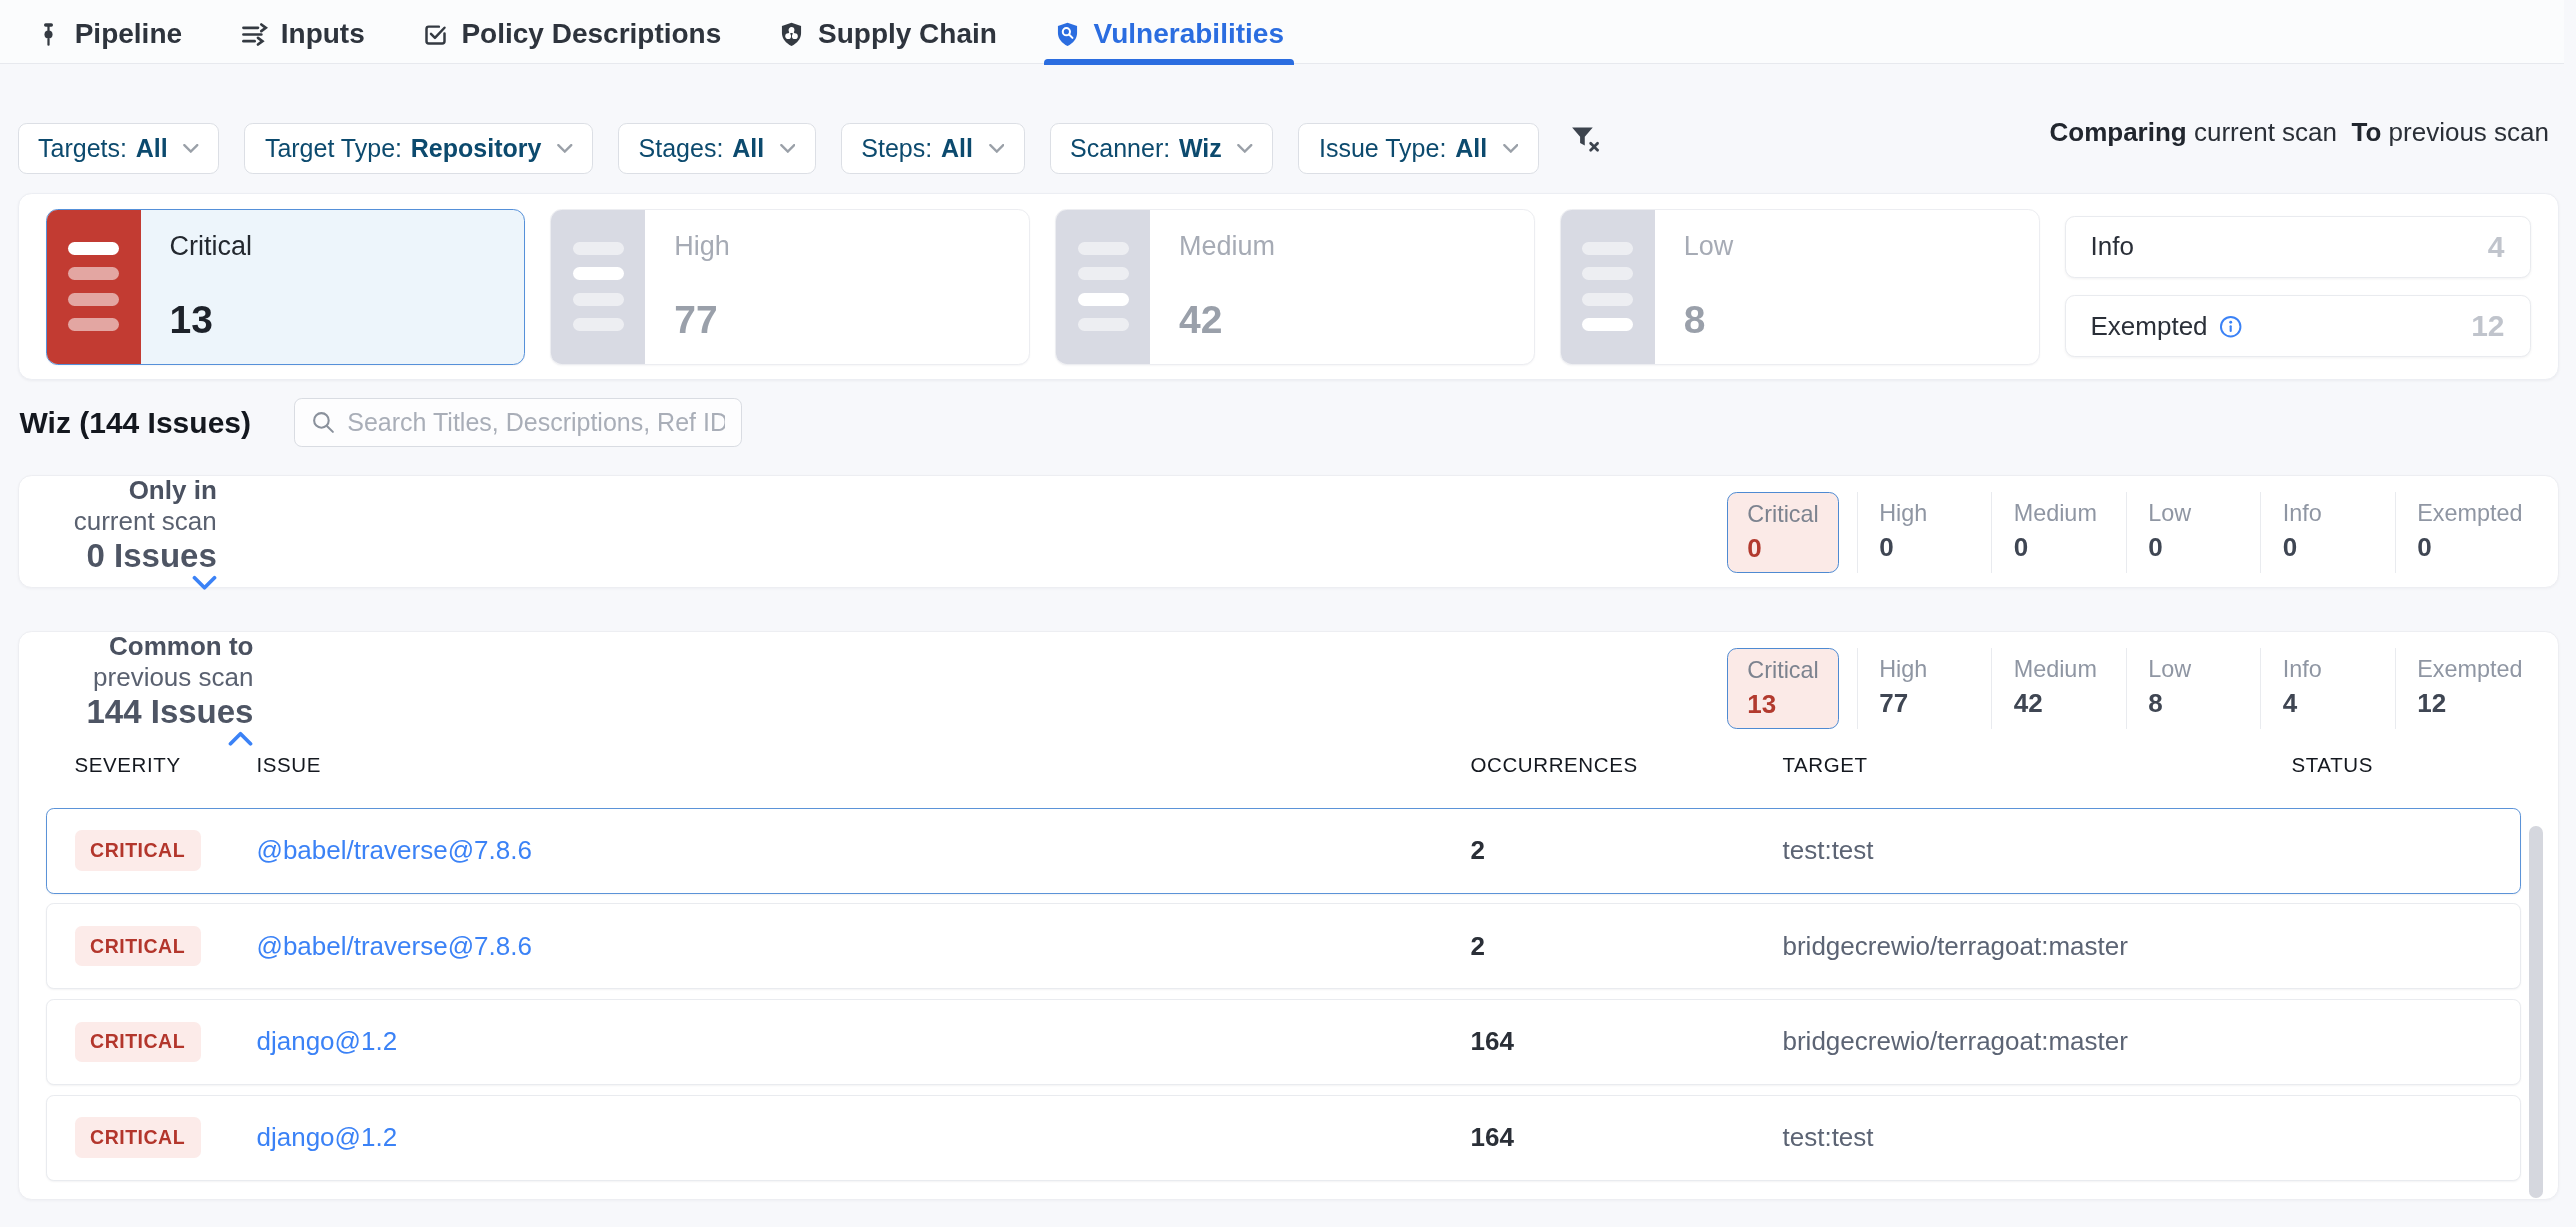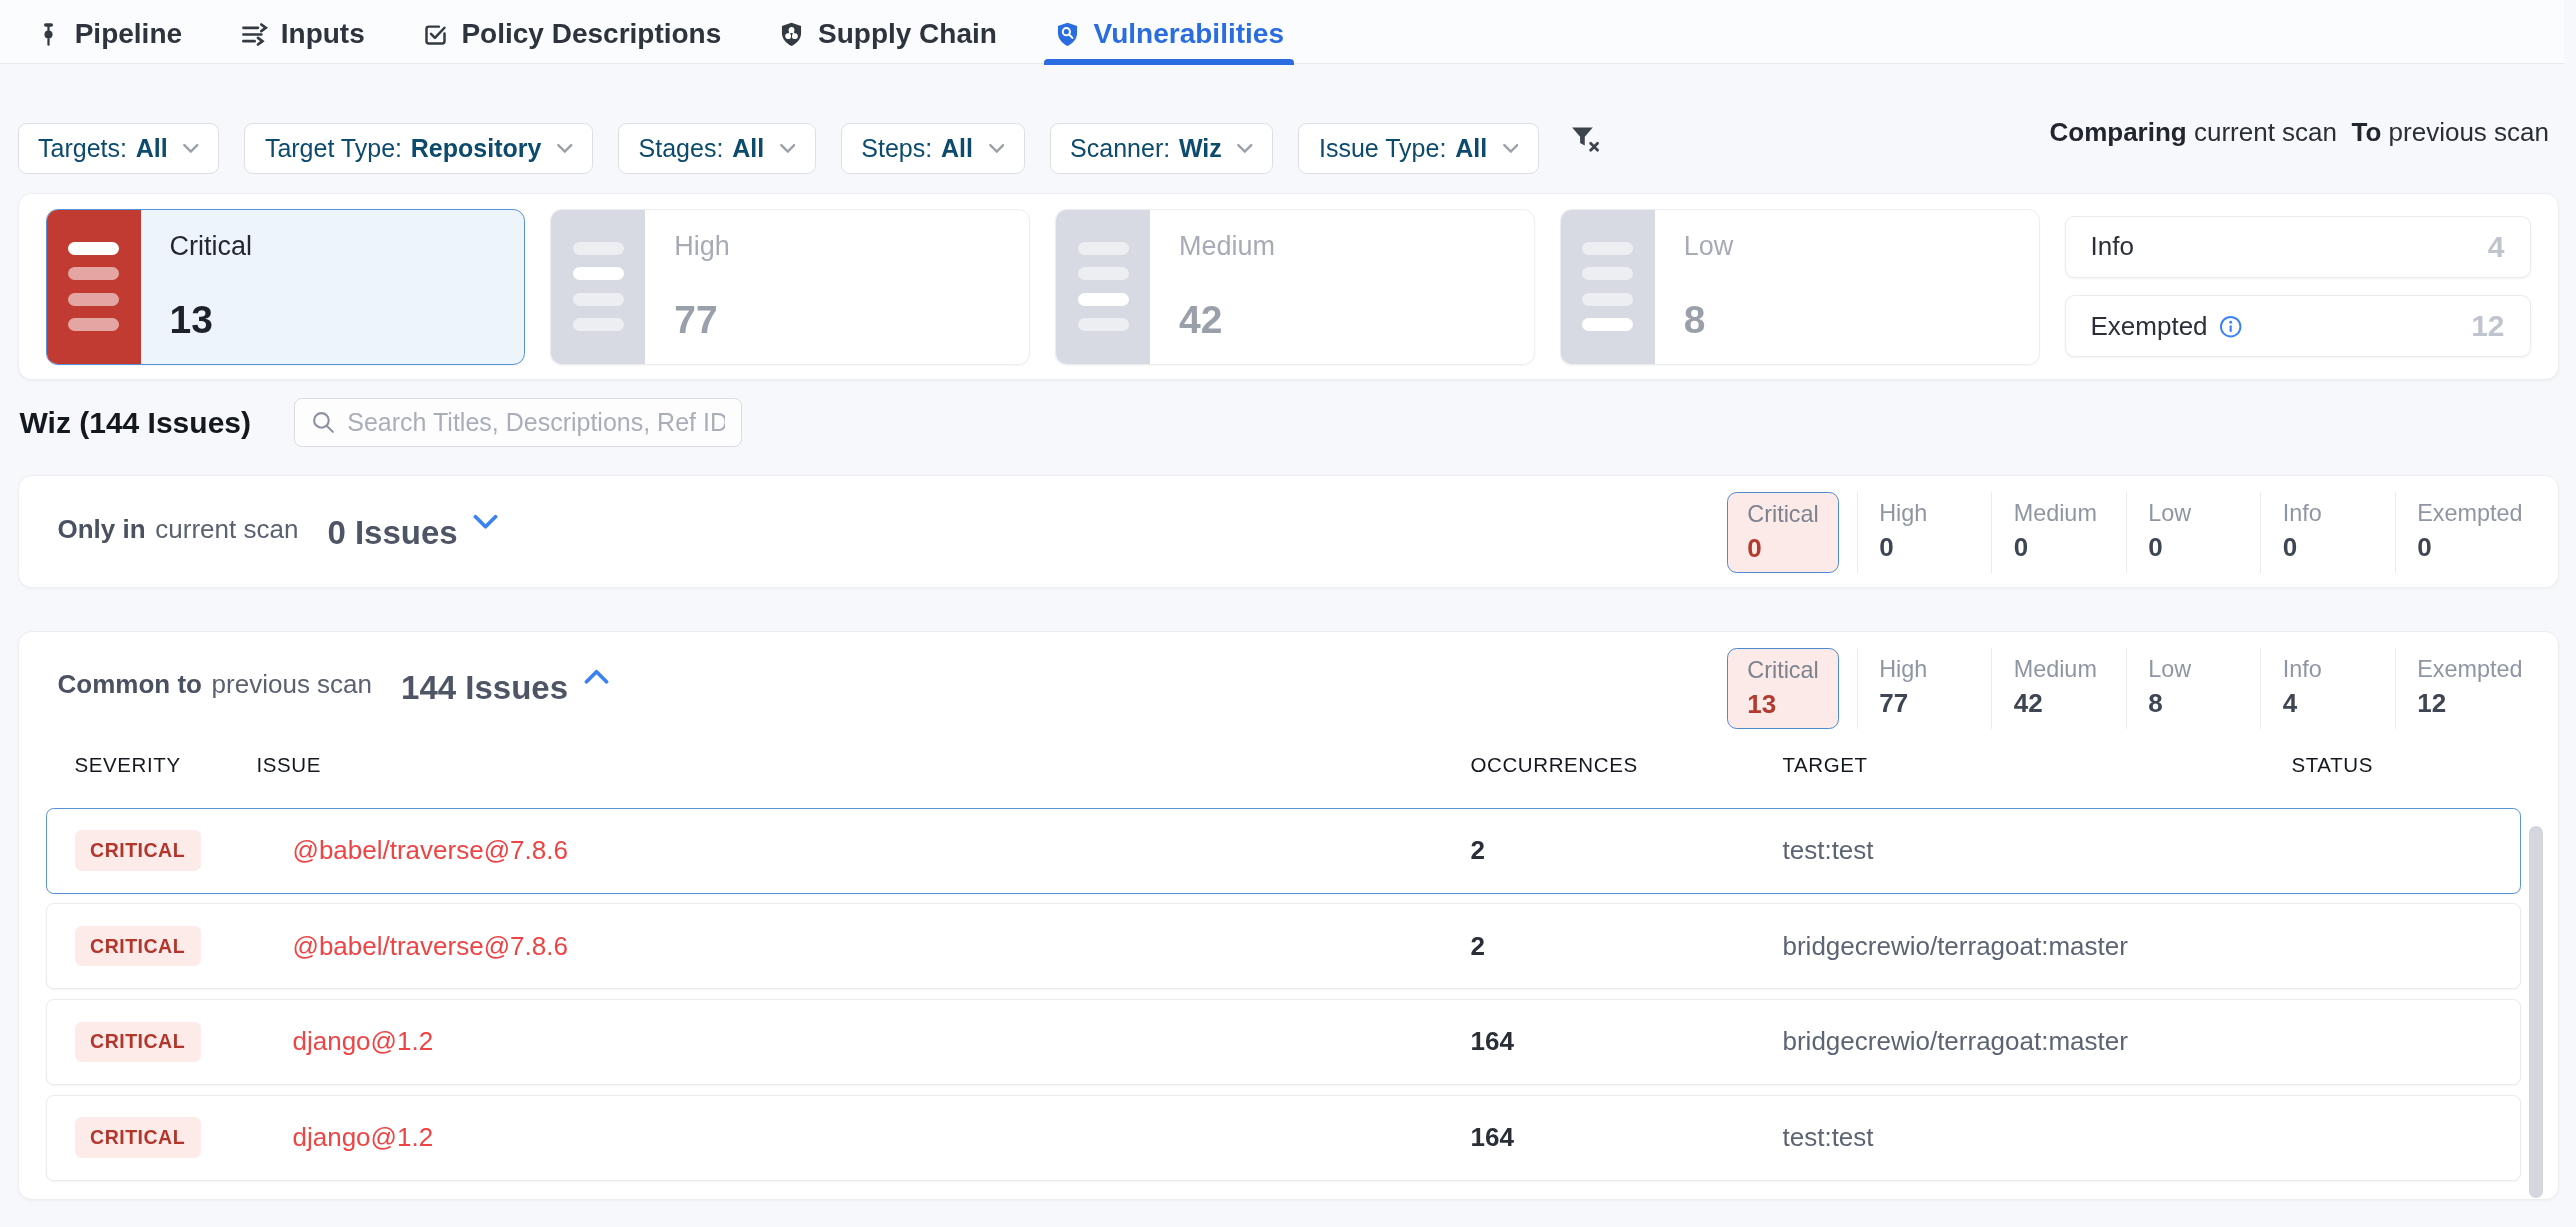--- a/index.html
+++ b/index.html
@@ -64,21 +64,21 @@
                       color:#333; font-family:"Liberation Sans", sans-serif; }
   .search-box input::placeholder { color:#a9aeb8; }
 
   
   .panel { position:absolute; left:17.5px; width:2541px; background:#fff; border:1px solid #edeef2;
            border-radius:13.6px; box-shadow:0 1px 2.9px rgba(16,24,40,.04); }
   .panel.only { top:475px; height:113px; }
   .panel.common { top:631px; height:569px; }
   .panel-head { display:flex; align-items:center; padding:0 35px 0 39px; height:113px; }
   .panel.common .panel-head { height:103px; padding-top:9.7px; }
-  .ph-left { display:flex; align-items:flex-start; }
+  .ph-left { display:flex; align-items:flex-end;flex-direction:column; }
   .ph-bold { font-size:26px; font-weight:700; color:#4a5160; }
   .ph-rest { font-size:26px; color:#5a6170; margin-left:9.7px; }
   .ph-count { font-size:33px; font-weight:700; color:#4e5564; margin-left:29px; }
   .ph-toggle { margin-left:15.6px; cursor:pointer; display:flex; align-items:center; }
 
   
   .chips { margin-left:auto; display:flex; align-items:stretch; }
   .chip-sel { border:1.9px solid #4e8ad2; background:#fbeae7; border-radius:9.7px; padding:7.8px 19.5px;
               min-width:107px; display:flex; flex-direction:column; gap:4.9px; cursor:pointer; }
   .chip-sel .c-label { font-size:23.4px; color:#7c838f; }
@@ -93,21 +93,21 @@
   .thead { display:grid; grid-template-columns:182px 1214px 312px 509px 1fr; padding-left:56px;
            margin-top:17.5px; }
   .th { font-size:20.5px; font-weight:400; letter-spacing:0.6px; color:#14181f; }
   .rows { margin:31px 37px 0 27px; }
   .trow { display:grid; grid-template-columns:182px 1214px 312px 509px 1fr; align-items:center;
           padding-left:28px; height:86px; background:#fff; border:1px solid #e9ebef; border-radius:7.8px;
           box-shadow:0 1px 1.9px rgba(16,24,40,.05); margin-bottom:9.7px; cursor:pointer; }
   .trow.selected { border:1.9px solid #5b93d8; }
   .badge { display:inline-block; justify-self:start; background:#fcebe9; color:#b3362c; font-size:19.5px;
            font-weight:700; letter-spacing:0.5px; padding:8.8px 15.6px; border-radius:6.8px; }
-  .cell-issue { font-size:26px; color:#ef4444;margin-left:36px; }
+  .cell-issue { font-size:26px; color:#3b82f6; }
   .cell-occ { font-size:26px; font-weight:600; color:#2a2f37; }
   .cell-target { font-size:26px; color:#5c6474; }
   .cell-status { font-size:26px; color:#5c6474; }
 
   .scroll-thumb { position:absolute; left:2529px; top:826px; width:13.6px; height:372px;
                   background:#d5d7de; border-radius:6.8px; cursor:pointer; }
 </style>
 </head>
 <body>
 

